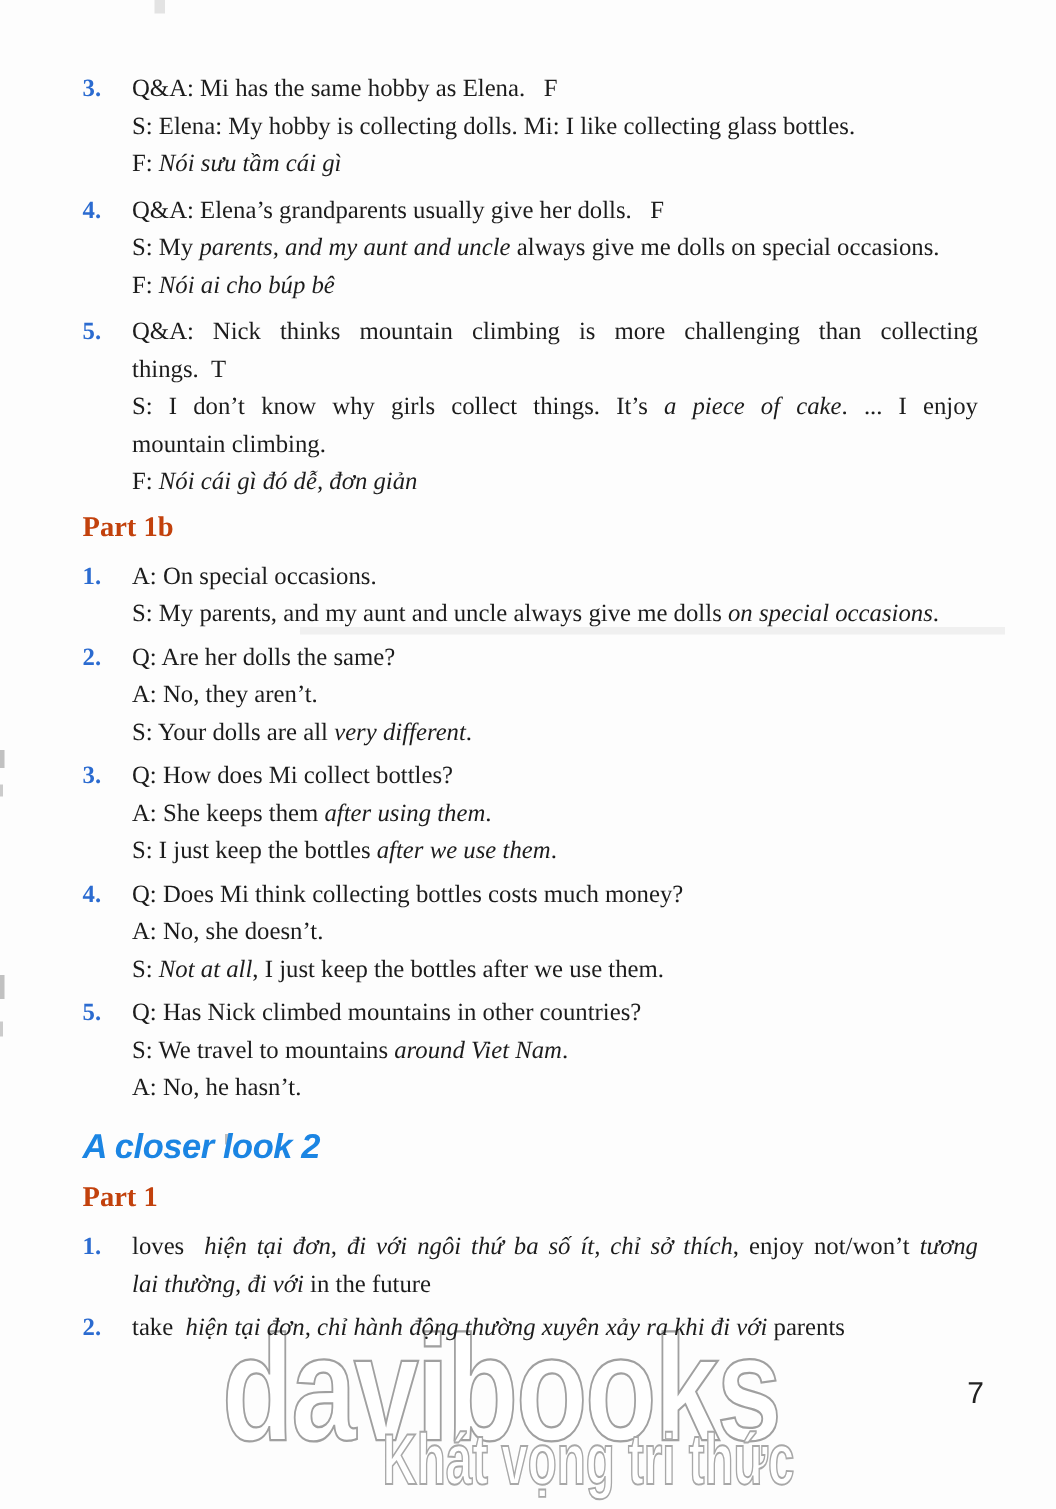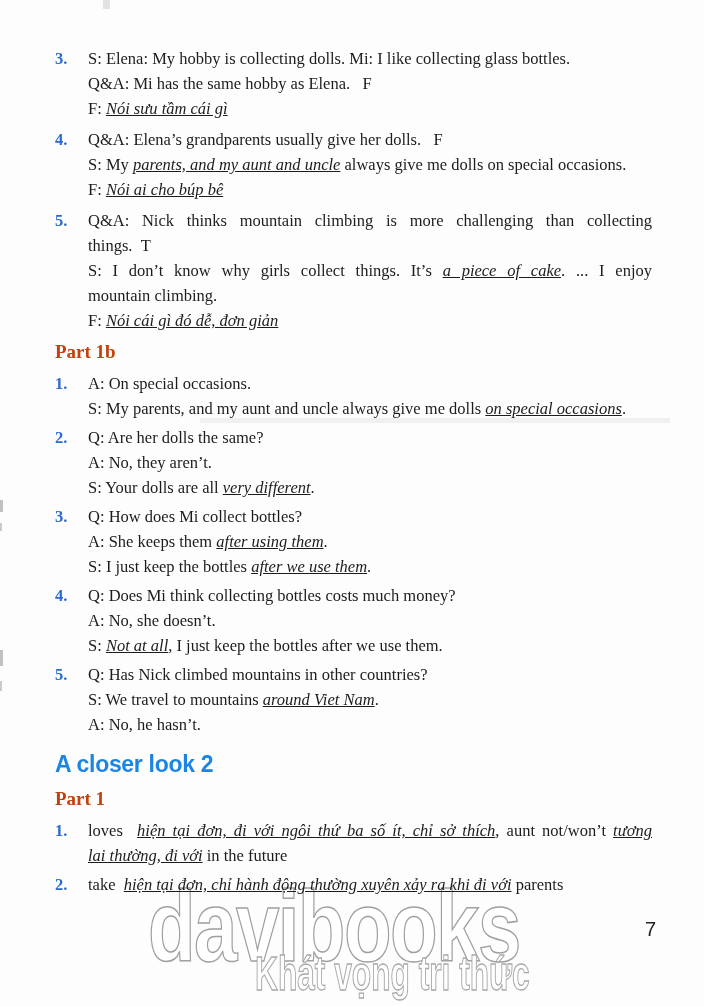--- a/index.html
+++ b/index.html
@@ -9,25 +9,25 @@
     font-family:"Liberation Serif", serif;
   }
   .content { position:relative; z-index:2; padding:46px 52px 0 55px; box-sizing:border-box; }
 
   .item { display:flex; margin-bottom:6px; }
   .item.tight { margin-bottom:4px; }
   .num { flex:0 0 33px; width:33px; font-weight:bold; font-size:16.5px; line-height:25px; color:var(--num-color,#2b6bd0); }
   .body { width:564px; }
   .line { font-size:16.5px; line-height:25px; white-space:pre-wrap; }
   .line.j { white-space:normal; text-align:justify; text-align-last:justify; }
-  .line em { font-style:italic;text-decoration:underline; }
+  .line em { font-style:italic; }
 
   h2 { margin:0; }
   h2.part { font-family:"Liberation Serif", serif; font-size:19px; font-weight:bold; margin:8px 0 8px 0; color:#c2410c; }
-  h2.blue { font-family:"Liberation Sans", sans-serif; font-size:23px; font-weight:bold; color:var(--heading-blue,#1b85e3); margin:14px 0 10px 0; letter-spacing:-0.3px; }
+  h2.blue { font-family:"Liberation Sans", sans-serif; font-size:23px; font-weight:bold; color:var(--heading-blue,#1b85e3); margin:14px 0 10px 0; letter-spacing:-0.3px;font-style:italic; }
 
   .watermark { position:absolute; left:0; top:0; width:704px; height:1006px; z-index:1; pointer-events:none; }
   .wm-title {
     position:absolute; left:148px; top:876px; line-height:1;
     font-family:"Liberation Sans", sans-serif; font-weight:bold; font-size:100px;
     color:#ffffff; -webkit-text-stroke:1.5px #a0a0a0;
     transform:scaleX(0.78); transform-origin:left top; letter-spacing:-2px;
   }
   .wm-sub {
     position:absolute; left:255px; top:950px; line-height:1;
@@ -59,22 +59,22 @@
 
 <div class="watermark">
   <div class="wm-title">davibooks</div>
   <div class="wm-sub">Khát vọng tri thức</div>
 </div>
 
 <main class="content">
     <div class="item">
       <span class="num">3.</span>
       <div class="body">
+        <div class="line"><span>Q&amp;A: Mi has the same hobby as Elena. &nbsp; F</span></div>
         <div class="line"><span>S: Elena: My hobby is collecting dolls. Mi: I like collecting glass bottles.</span></div>
-        <div class="line"><span>Q&amp;A: Mi has the same hobby as Elena. &nbsp; F</span></div>
         <div class="line"><span>F: </span><em>Nói sưu tầm cái gì</em></div>
       </div>
     </div>
     <div class="item">
       <span class="num">4.</span>
       <div class="body">
         <div class="line"><span>Q&amp;A: Elena’s grandparents usually give her dolls. &nbsp; F</span></div>
         <div class="line"><span>S: My </span><em>parents, and my aunt and uncle</em><span> always give me dolls on special occasions.</span></div>
         <div class="line"><span>F: </span><em>Nói ai cho búp bê</em></div>
       </div>
@@ -127,21 +127,21 @@
         <div class="line"><span>Q: Has Nick climbed mountains in other countries?</span></div>
         <div class="line"><span>S: We travel to mountains </span><em>around Viet Nam</em><span>.</span></div>
         <div class="line"><span>A: No, he hasn’t.</span></div>
       </div>
     </div>
     <h2 class="blue">A closer look 2</h2>
     <h2 class="part">Part 1</h2>
     <div class="item tight">
       <span class="num">1.</span>
       <div class="body">
-        <div class="line j"><span>loves &nbsp;</span><em>hiện tại đơn, đi với ngôi thứ ba số ít, chỉ sở thích</em><span>, aunt not/won’t </span><em>tương</em></div>
+        <div class="line j"><span>loves &nbsp;</span><em>hiện tại đơn, đi với ngôi thứ ba số ít, chỉ sở thích</em><span>, enjoy not/won’t </span><em>tương</em></div>
         <div class="line"><em>lai thường, đi với</em><span> in the future</span></div>
       </div>
     </div>
     <div class="item tight">
       <span class="num">2.</span>
       <div class="body">
         <div class="line"><span>take &nbsp;</span><em>hiện tại đơn, chỉ hành động thường xuyên xảy ra khi đi với</em><span> parents</span></div>
       </div>
     </div>
   </main>

